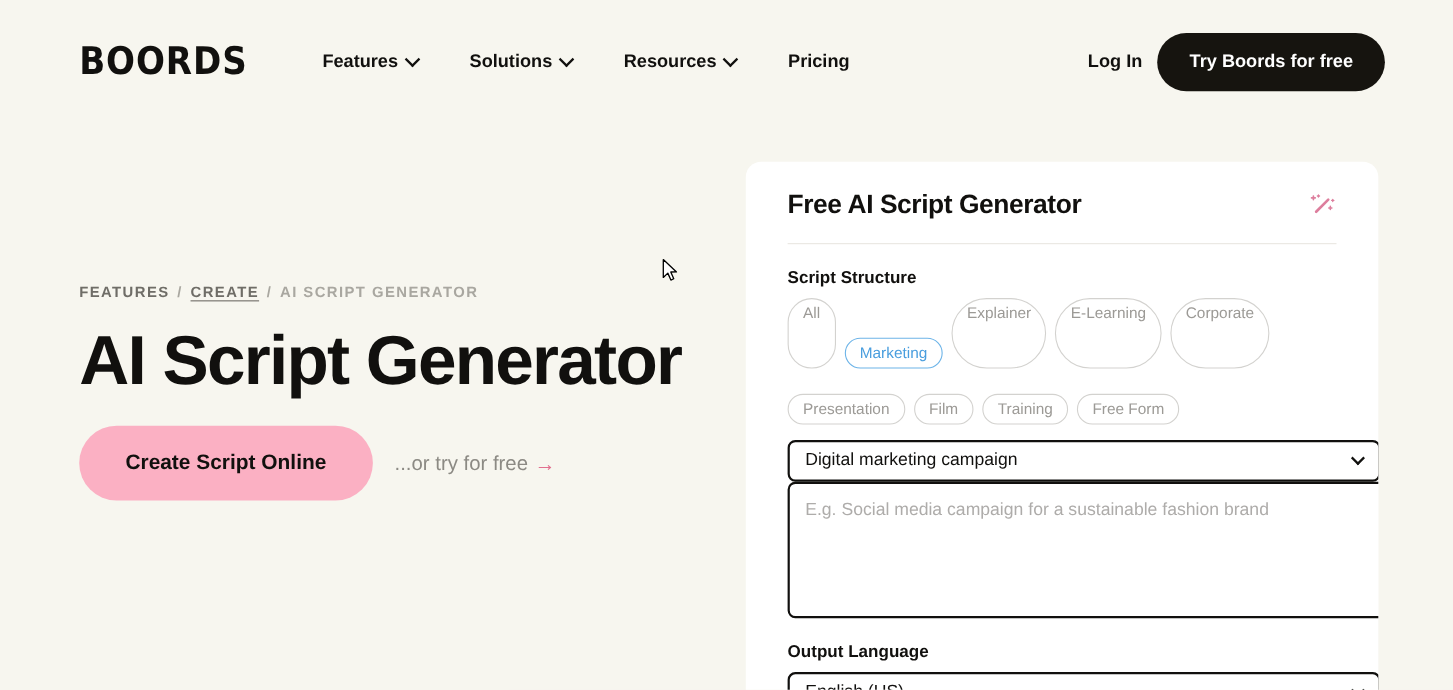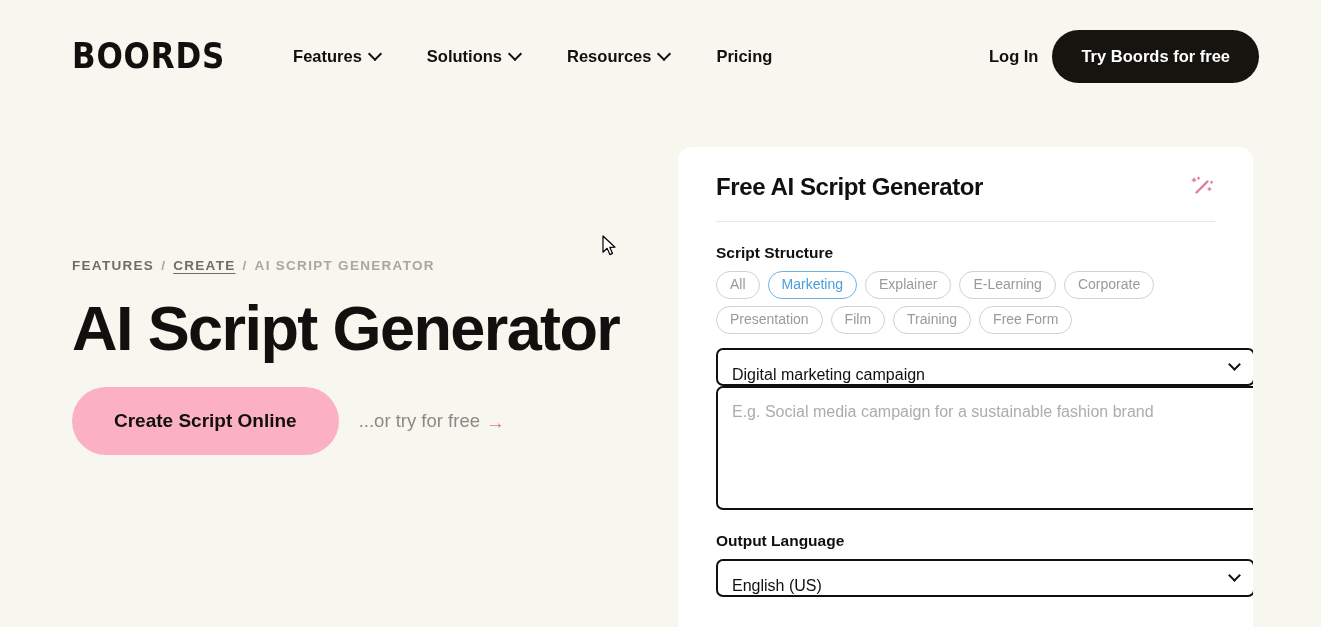--- a/index.html
+++ b/index.html
@@ -209,49 +209,50 @@
     font-size: 15.5px;
     font-weight: 700;
     color: #11100e;
     margin-top: 22px;
     margin-bottom: 9px;
   }
 
   .tag-row {
     display: flex;
     flex-wrap: wrap;
-    gap: 7px 8px;
+    gap: 23px 8px;
     margin-bottom: 14px;
   }
 
   .tag {
     border: 1px solid #d3d2cf;
     border-radius: 999px;
     padding: 3px 13px 4px 13px;
     font-size: 14px;
     color: #9c9a96;
     background: #ffffff;
     cursor: pointer;
     white-space: nowrap;
     line-height: 1.35;
   }
   .tag.active {
     border-color: #6db4e8;
     color: #4a9ede;
+    margin-top: 36px;
   }
 
   .select-box {
     position: relative;
     width: 539px;
     height: 38px;
     border: 2px solid #11100e;
     border-radius: 7px;
     background: #ffffff;
     display: flex;
-    align-items: flex-end;
+    align-items: center;
     padding: 0 14px;
     cursor: pointer;
   }
   .select-value {
     font-size: 16px;
     color: #11100e;
   }
   .select-caret {
     position: absolute;
     right: 13px;

